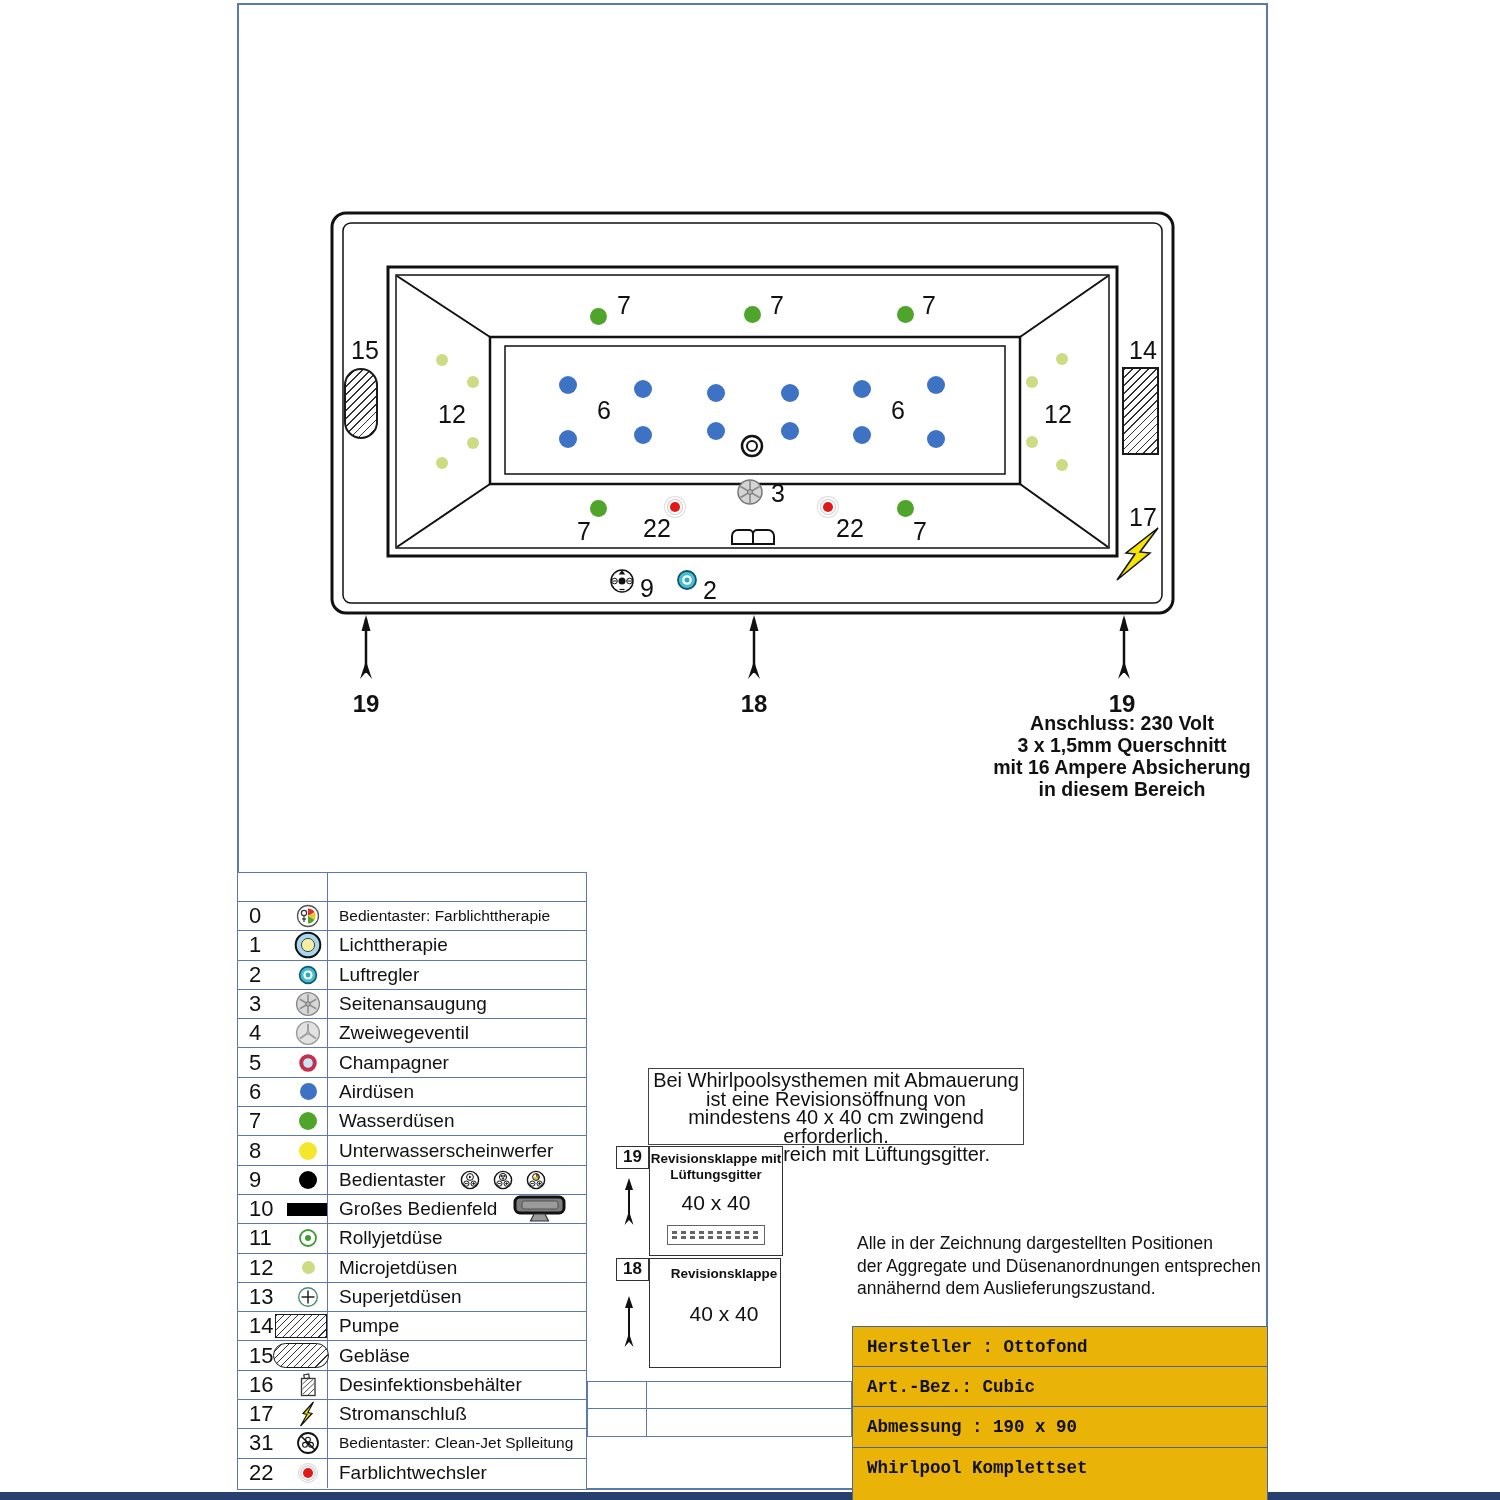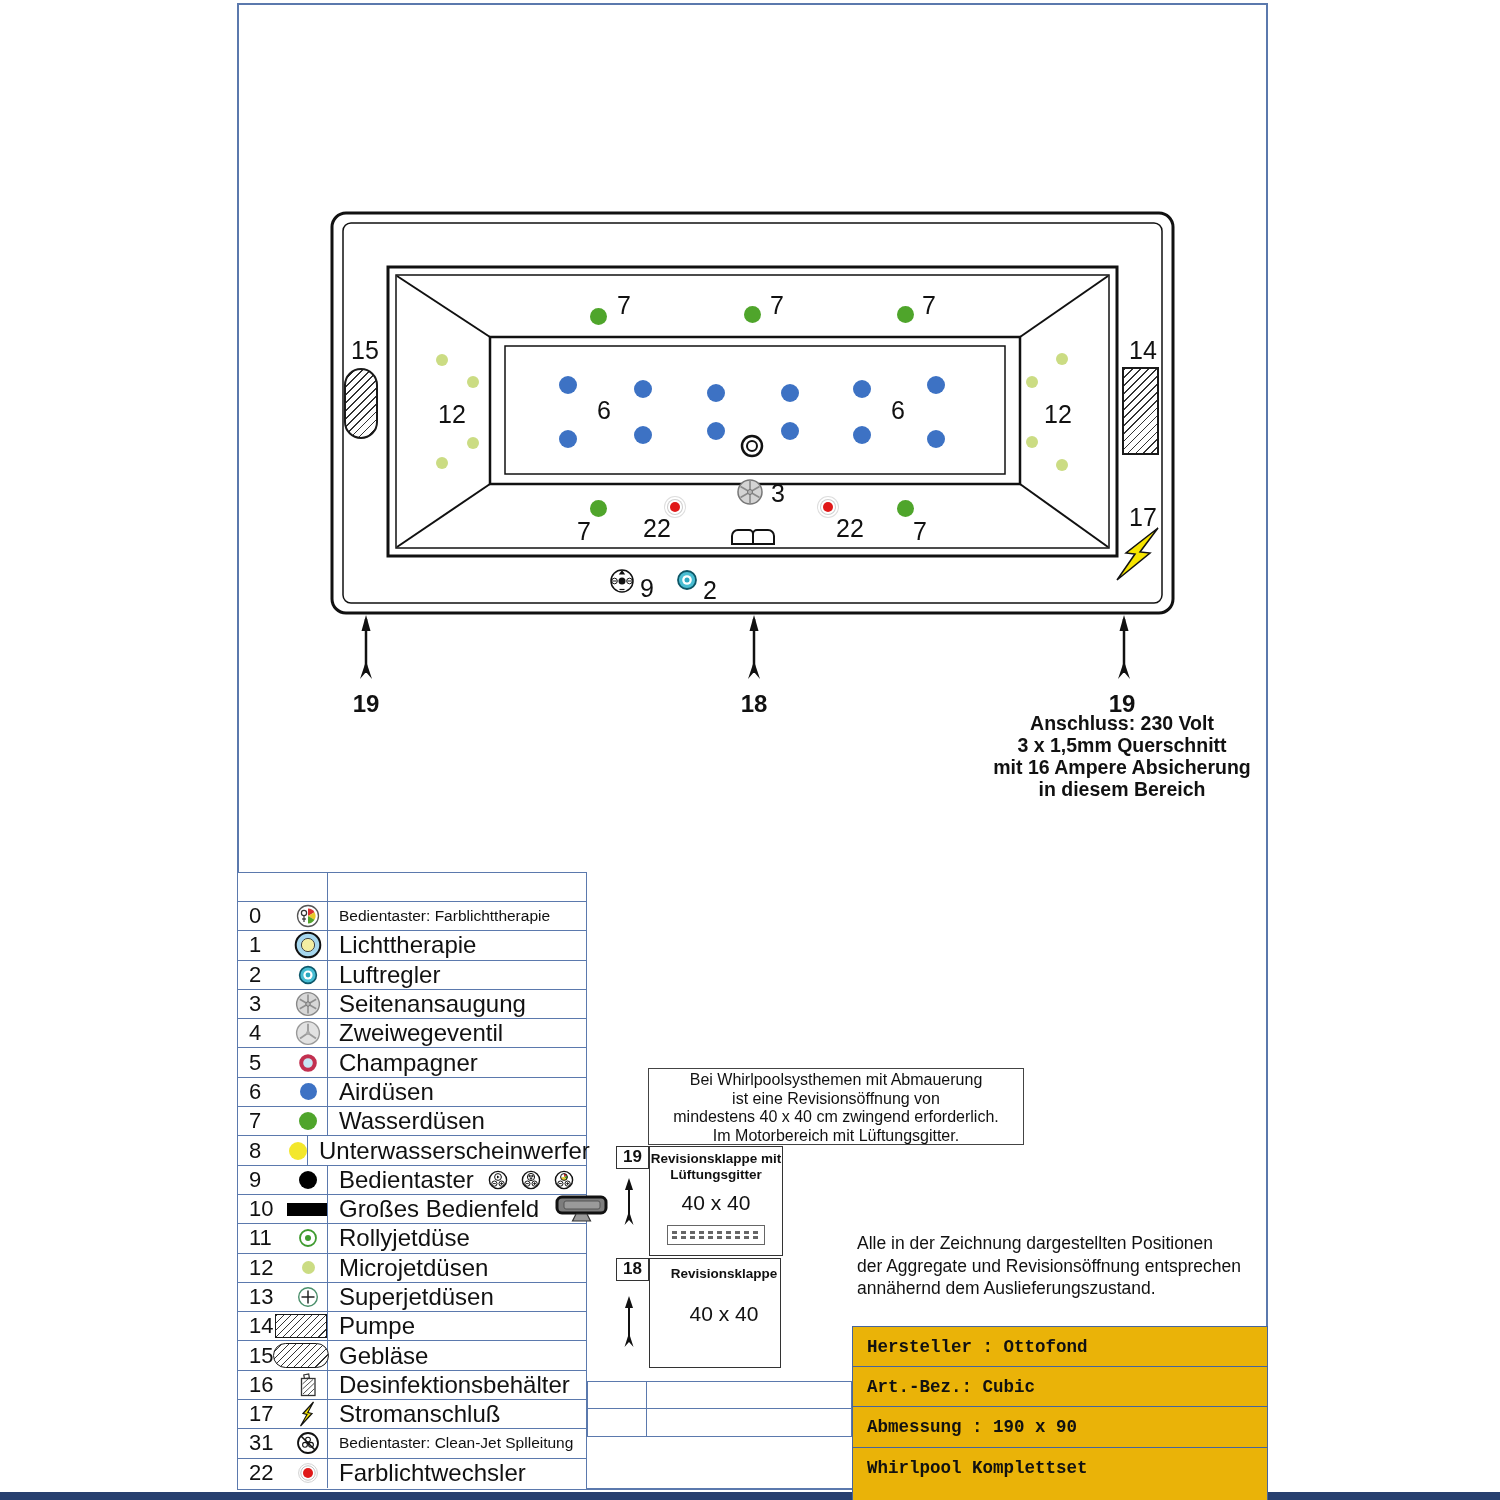--- a/index.html
+++ b/index.html
@@ -25,21 +25,21 @@
   
   .hatch{background-image:repeating-linear-gradient(135deg,#333 0px,#333 1.2px,transparent 1.2px,transparent 5.6px);
          background-color:#fff;border:2px solid #1a1a1a;box-sizing:border-box;}
   #blower-15{left:344px;top:368px;width:34px;height:71px;border-radius:17px;}
   #pump-14{left:1122px;top:367px;width:37px;height:88px;}
 
   
   #connection-note{top:712px;left:1122px;transform:translateX(-50%);width:300px;text-align:center;
                    font-weight:bold;font-size:19.5px;line-height:22px;}
   #wall-note{left:648px;top:1068px;width:376px;height:77px;border:1.5px solid #444;box-sizing:border-box;
-             text-align:center;font-size:16px;line-height:18.5px;padding-top:2px;}
+             text-align:center;font-size:20px;line-height:18.5px;padding-top:2px;}
   .panel-tag{width:33px;height:23px;border:1.5px solid #333;box-sizing:border-box;text-align:center;
              font-weight:bold;font-size:17px;line-height:20px;background:#fff;}
   .panel-box{border:1.5px solid #333;box-sizing:border-box;background:#fff;text-align:center;}
   #panel19-box{left:649px;top:1146px;width:134px;height:110px;}
   #panel18-box{left:649px;top:1258px;width:132px;height:110px;padding-left:18px;}
   .panel-title{font-weight:bold;font-size:13.5px;line-height:16px;margin-top:4px;}
   .panel-size{font-size:21px;margin-top:8px;}
   #vent-grille{position:absolute;left:50%;transform:translateX(-50%);bottom:10px;width:98px;height:20px;
                border:1.5px solid #666;box-sizing:border-box;}
   #vent-grille .slats{position:absolute;left:4px;right:4px;top:3px;bottom:3px;
@@ -60,21 +60,21 @@
   #title-block .trow:last-child{border-bottom:none;}
 
   
   #legend{left:237px;top:872px;width:350px;height:618px;border:1.5px solid #5b79ad;box-sizing:border-box;background:#fff;}
   .lrow{height:29.3px;box-sizing:border-box;border-bottom:1px solid #5b79ad;display:flex;}
   .lrow:last-child{border-bottom:none;}
   .lhead{height:29px;box-sizing:border-box;border-bottom:1px solid #5b79ad;display:flex;}
   .lcell1{width:90px;border-right:1px solid #5b79ad;box-sizing:border-box;display:flex;align-items:center;}
   .lnum{width:40px;padding-left:11px;font-size:22px;}
   .lico{flex:1;display:flex;justify-content:center;align-items:center;overflow:visible;}
-  .ltxt{flex:1;display:flex;align-items:center;padding-left:11px;font-size:24px;white-space:nowrap;}
+  .ltxt{flex:1;display:flex;align-items:center;padding-left:11px;font-size:19px;white-space:nowrap;}
   .ltxt.sm{font-size:15.5px;}
   .cdot{border-radius:50%;display:inline-block;}
   .ico-hatch{background-image:repeating-linear-gradient(135deg,#333 0px,#333 1px,transparent 1px,transparent 5px);
              background-color:#fff;border:1.5px solid #1a1a1a;box-sizing:border-box;display:inline-block;}
   .blackrect{width:40px;height:13px;background:#000;display:inline-block;}
   .rowicons{display:flex;gap:13px;margin-left:14px;align-items:center;}
   .moni{margin-left:16px;display:flex;align-items:center;}
 </style>
 </head>
 <body>
@@ -240,21 +240,21 @@
     <div class="panel-size" style="margin-top:20px">40 x 40</div>
   </div>
   <svg class="abs" style="left:621px;top:1296px" width="16" height="56">
     <line x1="8" y1="3" x2="8" y2="46" stroke="#111" stroke-width="2"></line>
     <polygon points="8,0 4,12 12,12" fill="#111"></polygon>
     <polygon points="8,37 3.5,51 8,46 12.5,51" fill="#111"></polygon>
   </svg>
 
   <div id="positions-note" class="abs">
     <div>Alle in der Zeichnung dargestellten Positionen</div>
-    <div>der Aggregate und Revisionsöffnung entsprechen</div>
+    <div>der Aggregate und Düsenanordnungen entsprechen</div>
     <div>annähernd dem Auslieferungszustand.</div>
   </div>
 
   <div id="empty-grid" class="abs">
     <div class="erow">
         <div class="ecell"></div>
       </div>
     <div class="erow">
         <div class="ecell"></div>
       </div>

